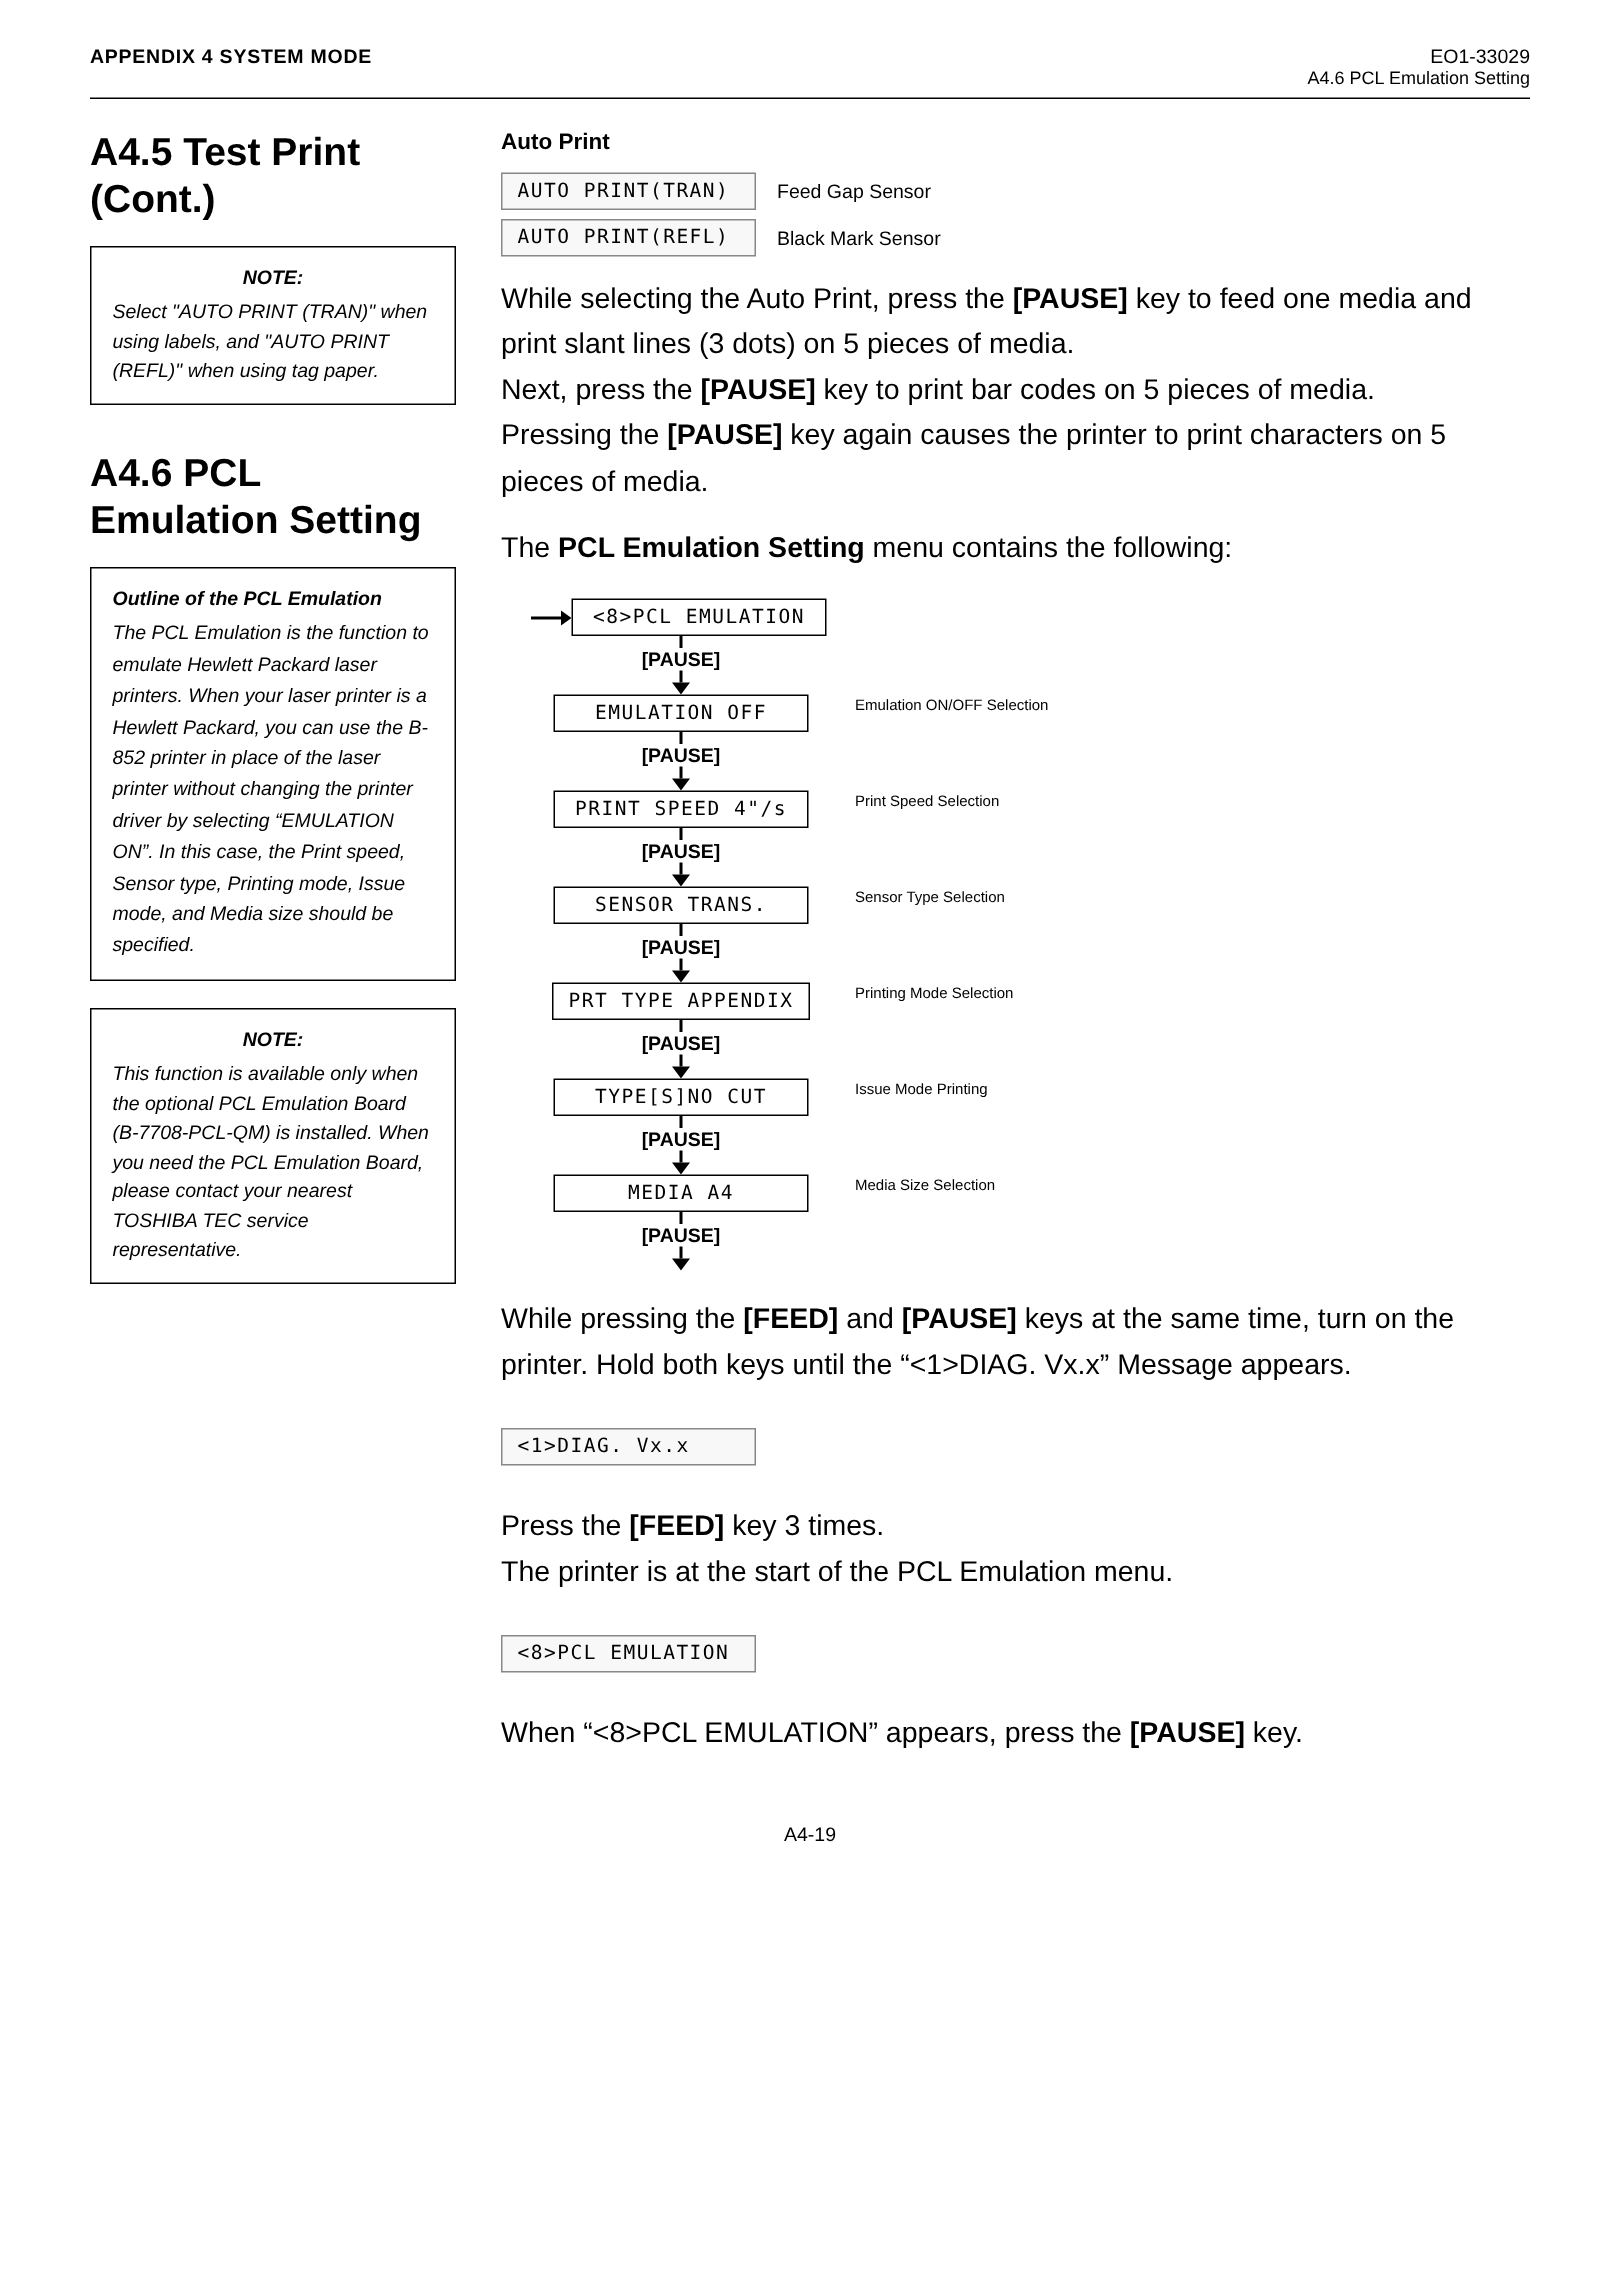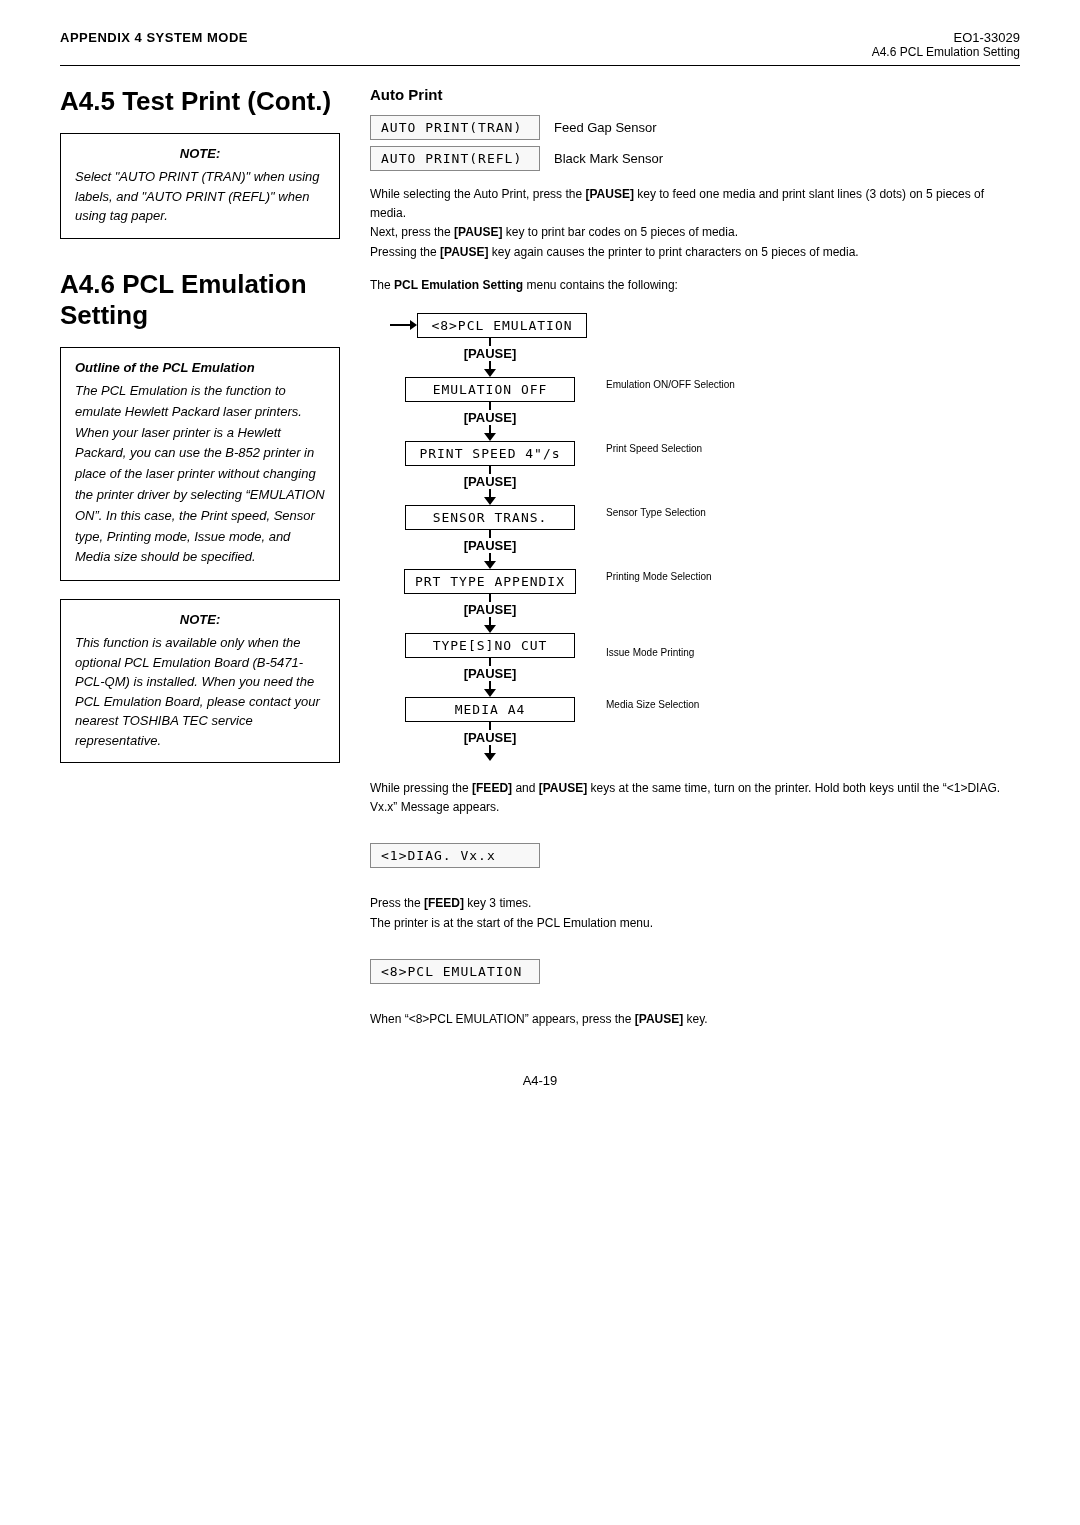--- a/index.html
+++ b/index.html
@@ -41,21 +41,21 @@
     .header-top-right .section-title {
       display: block;
       font-size: 12px;
     }
     .content-columns {
       display: flex;
       gap: 30px;
       margin-top: 20px;
     }
     .left-col {
-      width: 280px;
+      width: 244px;
       flex-shrink: 0;
     }
     .right-col {
       flex: 1;
     }
     .section-heading {
       font-size: 26px;
       font-weight: bold;
       margin-bottom: 16px;
       line-height: 1.2;
@@ -97,21 +97,21 @@
       font-family: monospace;
       font-size: 13px;
       min-width: 170px;
       background: #f8f8f8;
       letter-spacing: 1px;
     }
     .lcd-label {
       font-size: 13px;
     }
     .body-text {
-      font-size: 12px;
+      font-size: 19px;
       line-height: 1.6;
       margin-bottom: 14px;
     }
     .body-text b, .bold-inline {
       font-weight: bold;
     }
     
     .flowchart {
       display: flex;
       flex-direction: column;
@@ -199,21 +199,21 @@
       <div class="section-a46">
         <div class="section-heading">A4.6  PCL Emulation Setting</div>
 
         <div class="outline-box">
           <div class="outline-title">Outline of the PCL Emulation</div>
           <p>The PCL Emulation is the function to emulate Hewlett Packard laser printers. When your laser printer is a Hewlett Packard, you can use the B-852 printer in place of the laser printer without changing the printer driver by selecting “EMULATION ON”. In this case, the Print speed, Sensor type, Printing mode, Issue mode, and Media size should be specified.</p>
         </div>
 
         <div class="note-box">
           <div class="note-title">NOTE:</div>
-          <p>This function is available only when the optional PCL Emulation Board (B-5471-PCL-QM) is installed. When you need the PCL Emulation Board, please contact your nearest TOSHIBA TEC service representative.</p>
+          <p>This function is available only when the optional PCL Emulation Board (B-7708-PCL-QM) is installed. When you need the PCL Emulation Board, please contact your nearest TOSHIBA TEC service representative.</p>
         </div>
       </div>
 
     </div>
 
     <div class="right-col">
 
       <div class="subsection-title">Auto Print</div>
 
       <div class="auto-print-boxes">
@@ -326,21 +326,21 @@
           <div class="flow-left-col">
             <div style="display:flex;flex-direction:column;align-items:center;width:200px;">
               <div style="width:2px;height:8px;background:#000;"></div>
               <div style="font-weight:bold;font-size:13px;">[PAUSE]</div>
               <div style="width:2px;height:8px;background:#000;"></div>
               <div style="width:0;height:0;border-left:6px solid transparent;border-right:6px solid transparent;border-top:8px solid #000;"></div>
             </div>
           </div>
           <div class="flow-right-col"></div>
         </div>
-        <div style="display:flex;align-items:flex-end;width:100%;">
+        <div style="display:flex;align-items:flex-start;width:100%;">
           <div class="flow-left-col" style="min-width:200px;">
             <div class="flow-box">TYPE[S]NO CUT</div>
           </div>
           <div class="flow-right-col" style="padding-top:2px;">Issue Mode Printing</div>
         </div>
 
         <div style="display:flex;align-items:stretch;width:100%;">
           <div class="flow-left-col">
             <div style="display:flex;flex-direction:column;align-items:center;width:200px;">
               <div style="width:2px;height:8px;background:#000;"></div>

